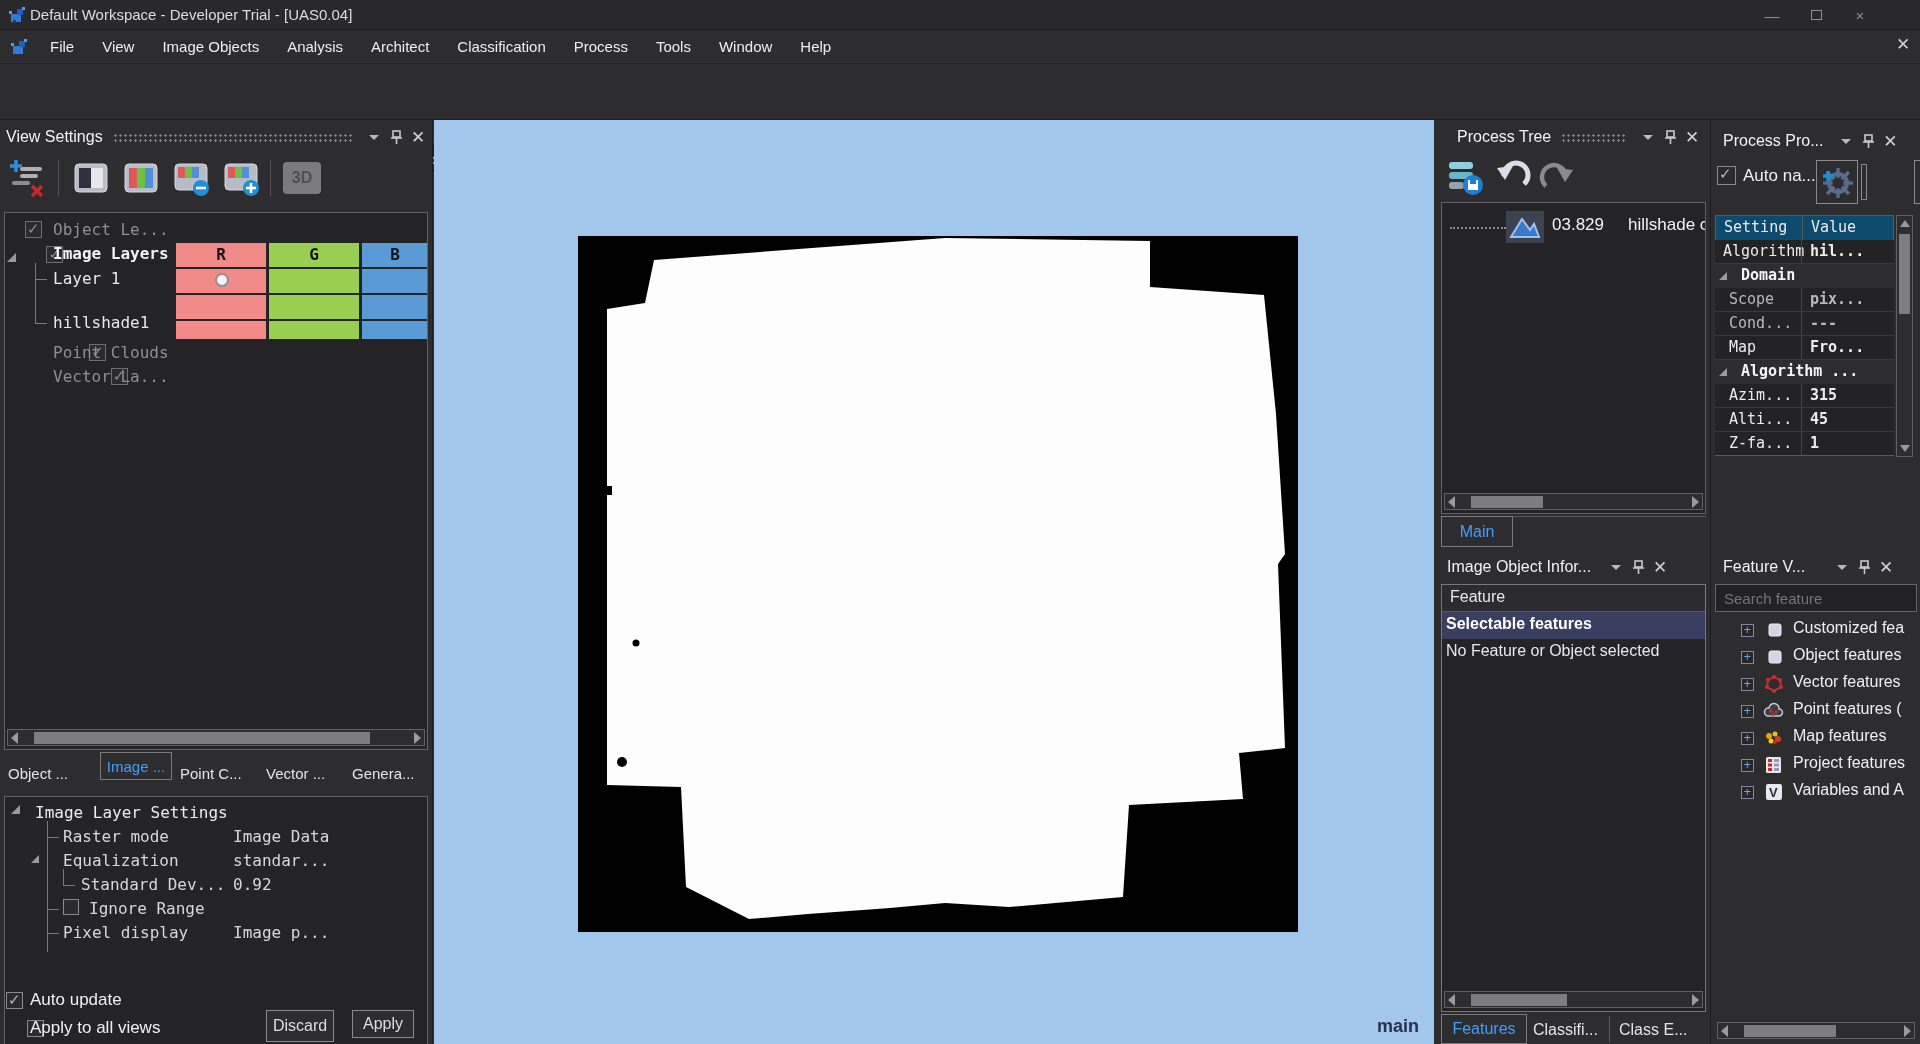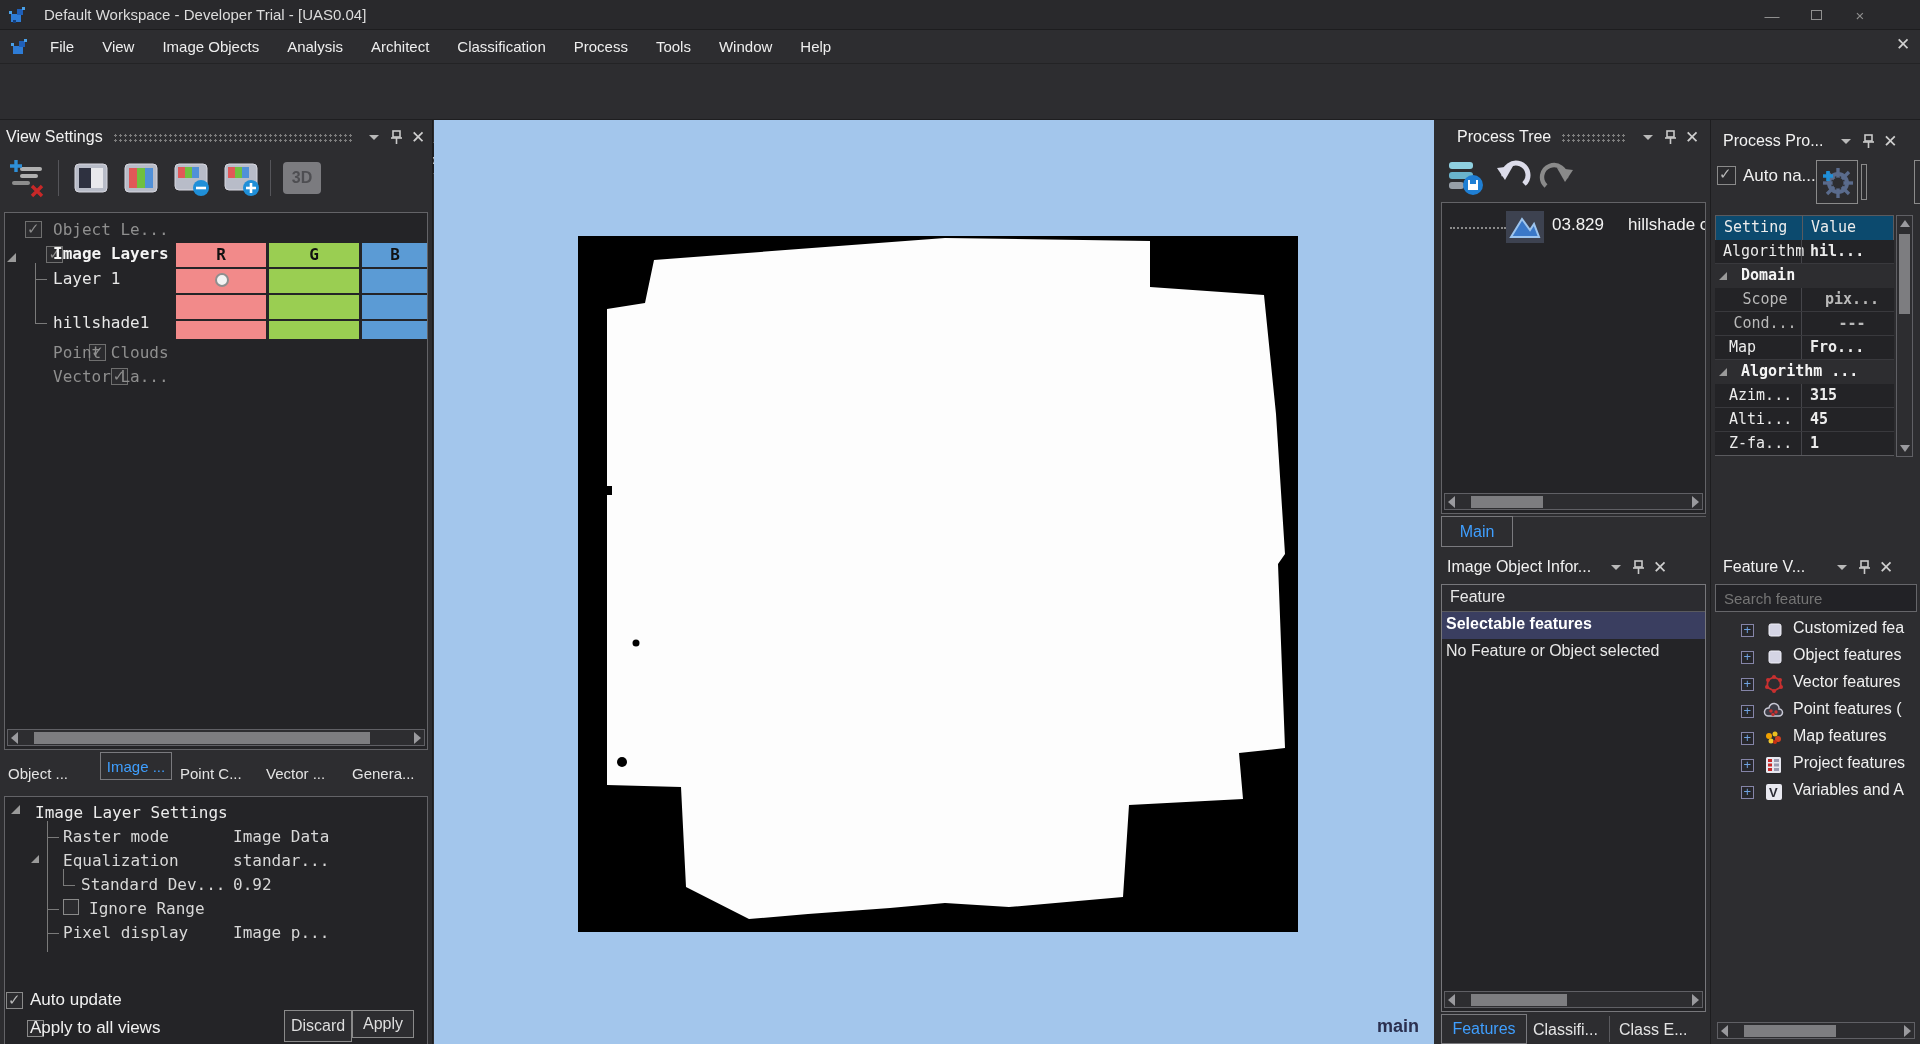--- a/index.html
+++ b/index.html
@@ -69,36 +69,36 @@
   .cell { position:absolute; height:24px; }
   .cell.r { background:#f28a8a; } .cell.g { background:#9ace52; } .cell.b { background:#5b9bd5; }
   .chead { font-family:"DejaVu Sans Mono", monospace; font-weight:bold; color:#111; font-size:16px; text-align:center; line-height:24px; }
   .radio { position:absolute; width:14px; height:14px; border-radius:50%; background:#f4f4f4; border:2px solid #8f8f8f; }
 
   
   .prow { position:absolute; left:1714px; width:179px; height:24px; background:#232326; border-bottom:1px solid #39393d; display:flex; }
   .prow .c1 { width:86px; padding-left:14px; font-size:15px; line-height:23px; }
   .prow .c2 { flex:1; border-left:1px solid #45454a; padding-left:8px; font-size:15px; line-height:23px;font-weight:bold; }
   .prow.grp { background:#2d2d30; border-bottom:none; }
-  .dim { color:#b9b9b9;text-align:center; } .lit { color:#ececec; }
+  .dim { color:#b9b9b9; } .lit { color:#ececec; }
 </style>
 </head>
 <body>
 
 <div class="app">
 
   <div class="abs titlebar">
     <svg class="abs" style="left:8px;top:5px" width="20" height="20">
       <rect x="3" y="9" width="10" height="8" fill="#2e7cd6"></rect>
         <rect x="9" y="4" width="6" height="6" fill="#1f5fb8"></rect>
       <rect x="14" y="2" width="3" height="3" fill="#4aa0e8"></rect>
         <rect x="1" y="6" width="3" height="3" fill="#4aa0e8"></rect>
       <rect x="5" y="15" width="3" height="3" fill="#163f7a"></rect>
     </svg>
-    <div class="title-text" style="margin-left:44px">Default Workspace - Developer Trial - [UAS0.04]</div>
+    <div class="title-text" style="margin-left:30px">Default Workspace - Developer Trial - [UAS0.04]</div>
     <div class="abs winbtn" style="left:1752px;top:2px">—</div>
     <div class="abs winbtn" style="left:1796px;top:2px">
       <span style="display:block;width:11px;height:10px;border:1px solid #8f8f8f"></span>
     </div>
     <div class="abs winbtn" style="left:1840px;top:2px">×</div>
   </div>
 
   <div class="abs menubar">
     <svg class="abs" style="left:10px;top:7px" width="20" height="20">
       <rect x="3" y="9" width="10" height="8" fill="#2e7cd6"></rect>
@@ -436,21 +436,21 @@
       <div class="abs mono" style="left:58px;top:126px;font-size:16px;color:#d8d8d8">Pixel display</div>
       <div class="abs mono" style="left:228px;top:126px;font-size:16px;color:#d8d8d8">Image p...</div>
       
     </div>
 
     
     <span class="cb checked abs" style="left:6px;top:872px"></span>
     <div class="abs" style="left:30px;top:870px;font-size:17px;color:#f0f0f0">Auto update</div>
     <span class="cb abs" style="left:6px;top:900px"></span>
     <div class="abs" style="left:30px;top:898px;font-size:17px;color:#f0f0f0">Apply to all views</div>
-    <div class="btn" style="left:284px;top:890px;width:68px;height:32px">Discard</div>
+    <div class="btn" style="left:266px;top:890px;width:68px;height:32px">Discard</div>
     <div class="btn" style="left:352px;top:890px;width:62px;height:28px">Apply</div>
   </div>
 
   <div class="abs" style="left:434px;top:120px;width:1000px;height:924px;background:#a3c6ec;overflow:hidden">
     <svg class="abs" style="left:144px;top:116px" width="720" height="696" viewBox="0 0 720 696">
       <rect x="0" y="0" width="720" height="696" fill="#000000"></rect>
       <polygon fill="#fdfdfd" points="76,24 367,2 572,5 572,51 686,59 698,178 707,318 700,328 707,512 661,517 665,563 551,569 545,661 431,671 367,667 312,672 230,678 171,683 108,651 103,551 29,549 29,73 67,67"></polygon>
       <circle cx="44" cy="526" r="5" fill="#000"></circle>
       <circle cx="58" cy="407" r="3.5" fill="#000"></circle>
       <rect x="29" y="250" width="5" height="9" fill="#000"></rect>

